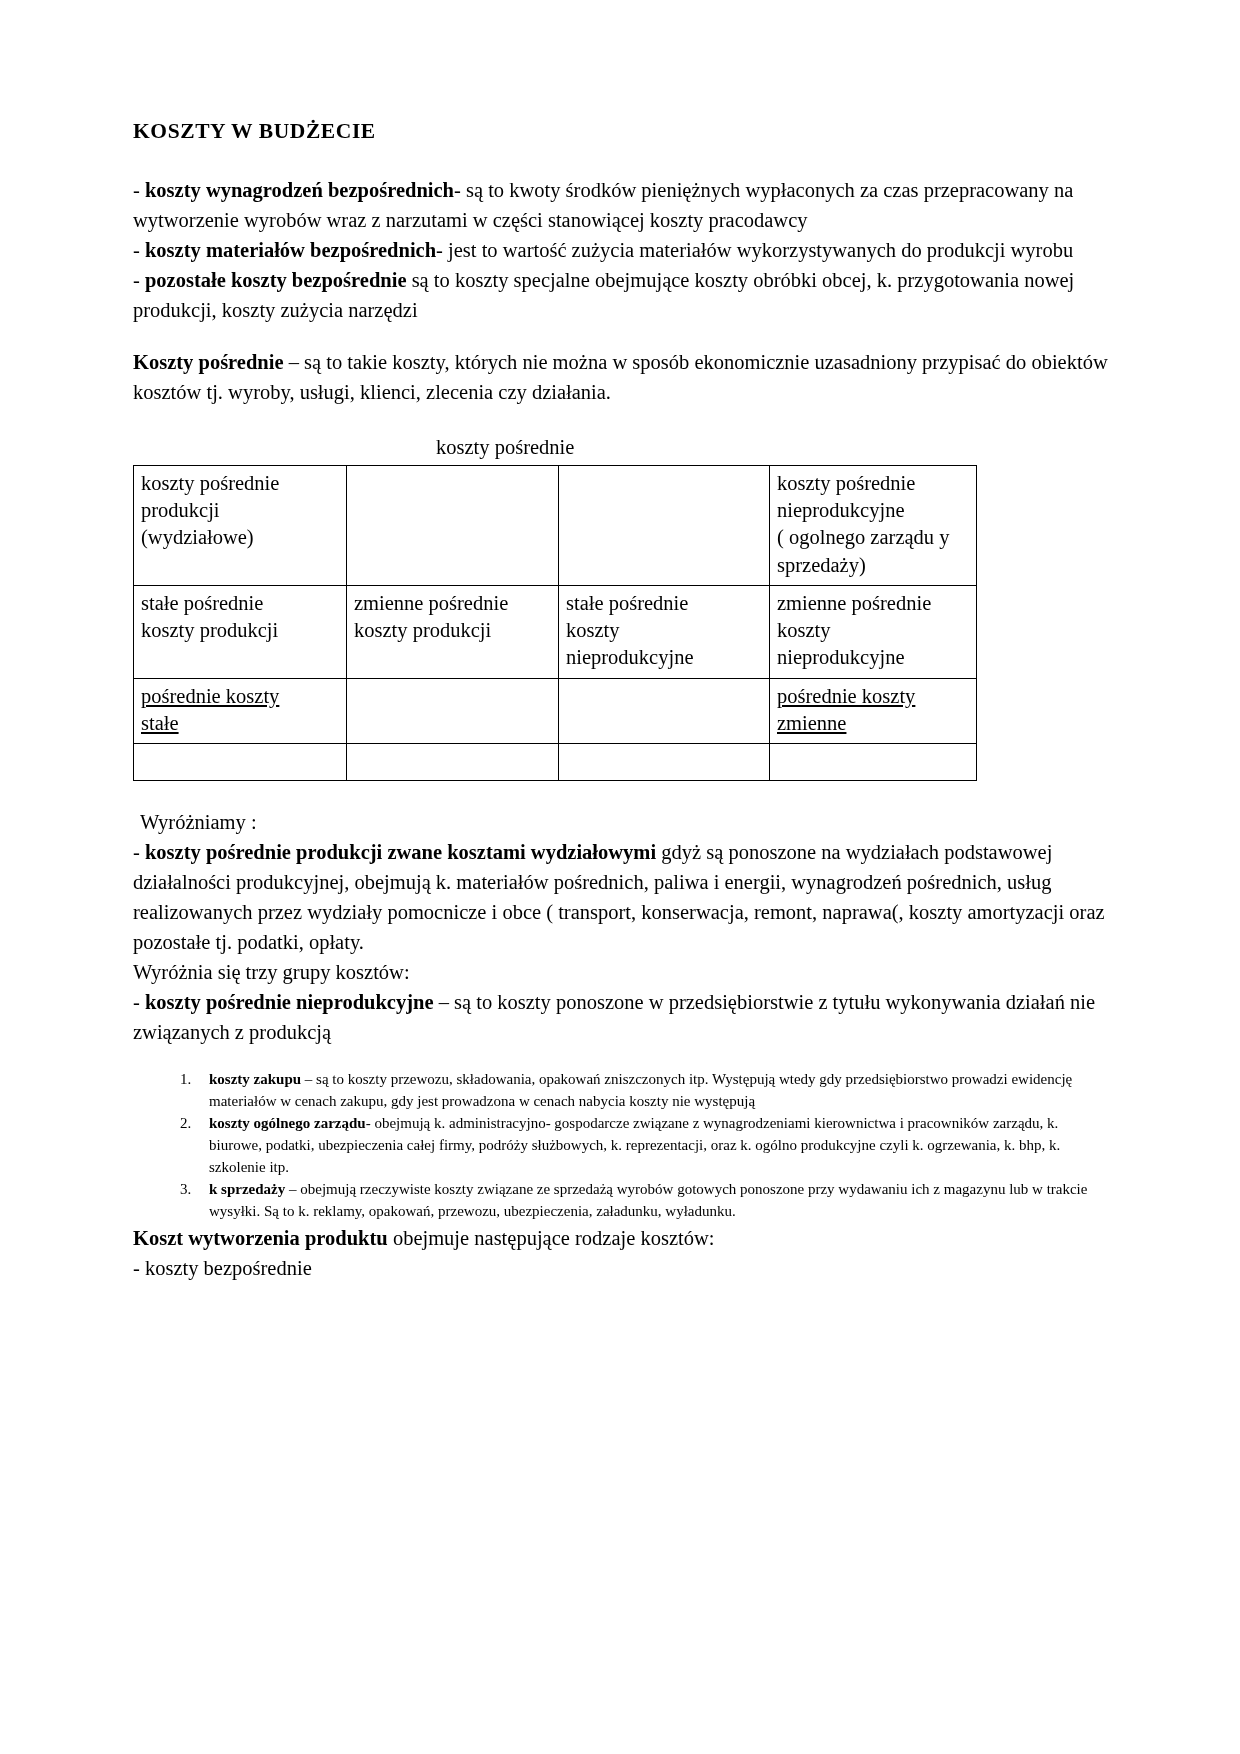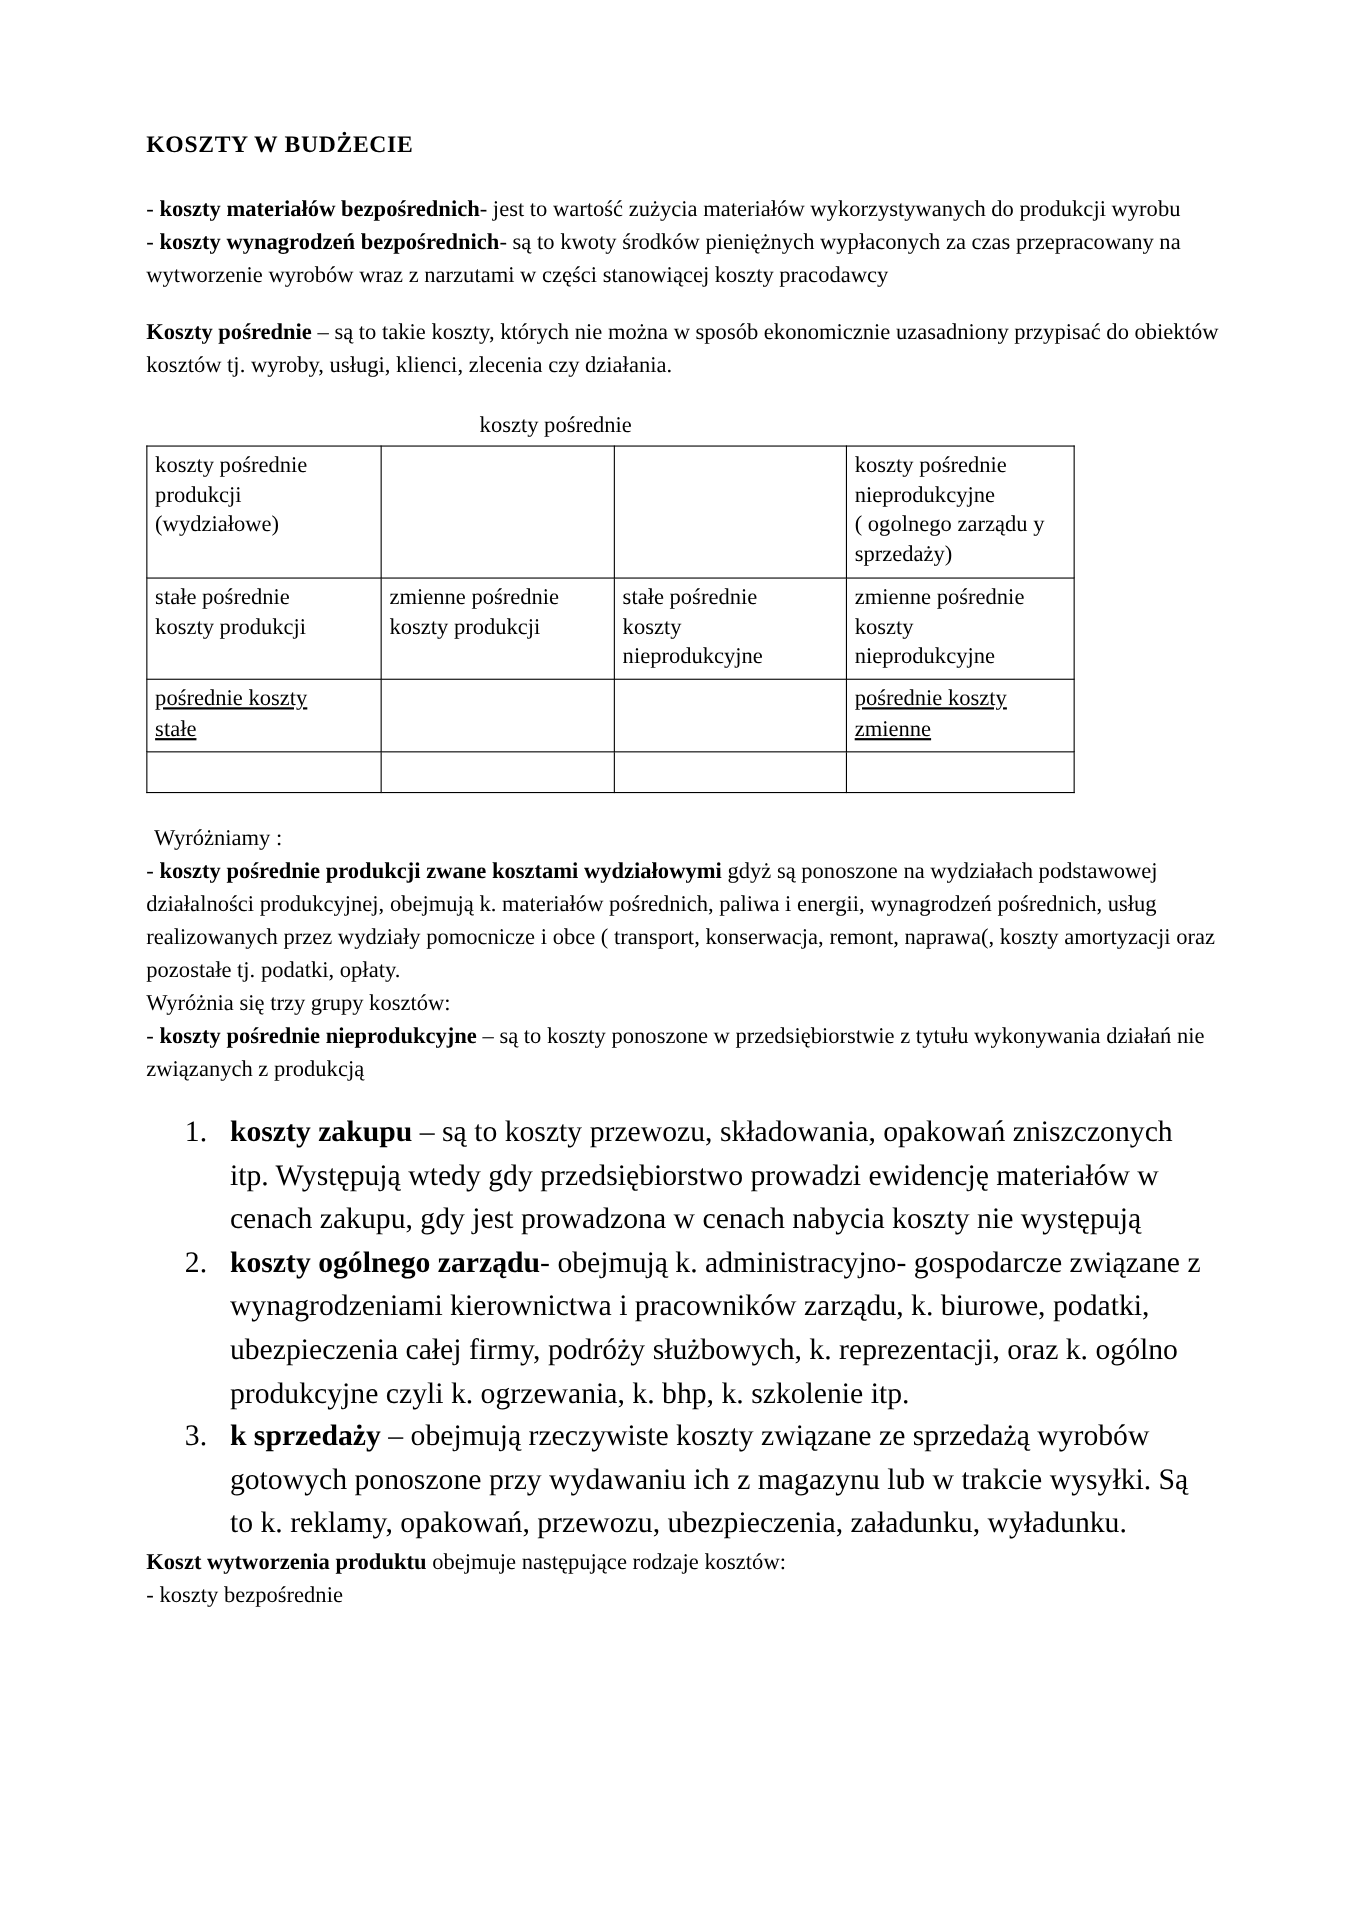--- a/index.html
+++ b/index.html
@@ -75,21 +75,21 @@
   .col-c { width: 211px; }
   .col-d { width: 207px; }
   tr.r1 td { height: 96px; }
   tr.r2 td { height: 72px; }
   tr.r3 td { height: 52px; text-decoration: underline; }
   tr.r4 td { height: 26px; }
   
   ol.cost-list {
     margin: 22px 0 0 0;
     padding-left: 62px;
-    font-size: 27px;
+    font-size: 15px;
     line-height: 1.465;
   }
   ol.cost-list > li {
     margin-bottom: 0;
     padding-left: 14px;
   }
   .after-list {
     margin-top: 24px;
   }
   .tight {
@@ -98,27 +98,30 @@
 </style>
 </head>
 <body>
 
 <div class="page">
 
   <h1 class="doc-title">KOSZTY W BUDŻECIE</h1>
 
 
   <p class="para tight">
+    <span>- </span><b>koszty wynagrodzeń bezpośrednich</b><span>- są to kwoty środków pieniężnych wypłaconych za czas przepracowany na wytworzenie wyrobów wraz z narzutami w części stanowiącej koszty pracodawcy</span>
+  </p>
+
+  <p class="para tight">
     <span>- </span><b>koszty materiałów bezpośrednich</b><span>- jest to wartość zużycia materiałów wykorzystywanych do produkcji wyrobu</span>
   </p>
 
   <p class="para tight">
-    <span>- </span><b>koszty wynagrodzeń bezpośrednich</b><span>- są to kwoty środków pieniężnych wypłaconych za czas przepracowany na wytworzenie wyrobów wraz z narzutami w części stanowiącej koszty pracodawcy</span>
-  </p>
-
+    <span>- </span><b>pozostałe koszty bezpośrednie</b><span> są to koszty specjalne obejmujące koszty obróbki obcej, k. przygotowania nowej produkcji, koszty zużycia narzędzi</span>
+  </p>
 
   <p class="para gap-before">
     <b>Koszty pośrednie</b><span> – są to takie koszty, których nie można w sposób ekonomicznie uzasadniony przypisać do obiektów kosztów tj. wyroby, usługi, klienci, zlecenia czy działania.</span>
   </p>
 
   <div class="table-wrap">
     <div class="table-caption">koszty pośrednie</div>
 
     <table class="cost-table">
       <colgroup>

